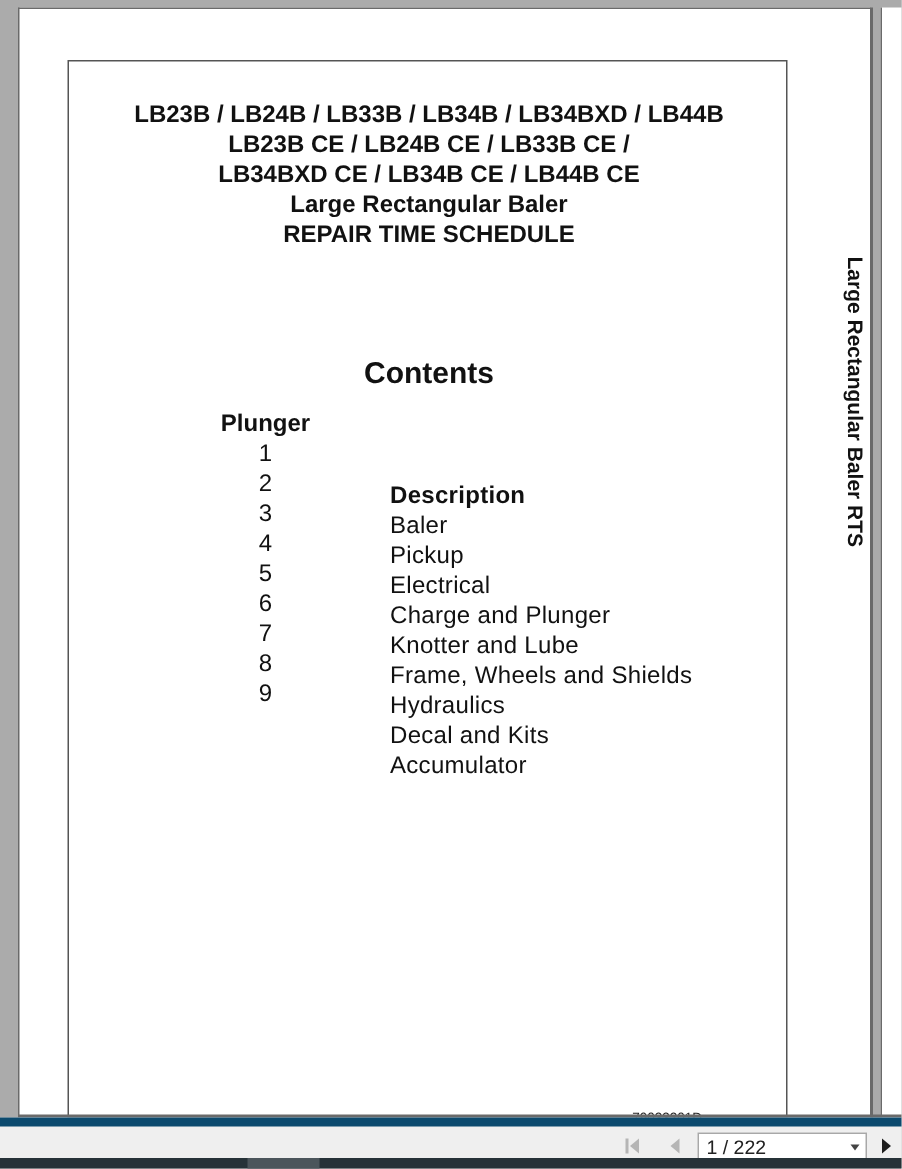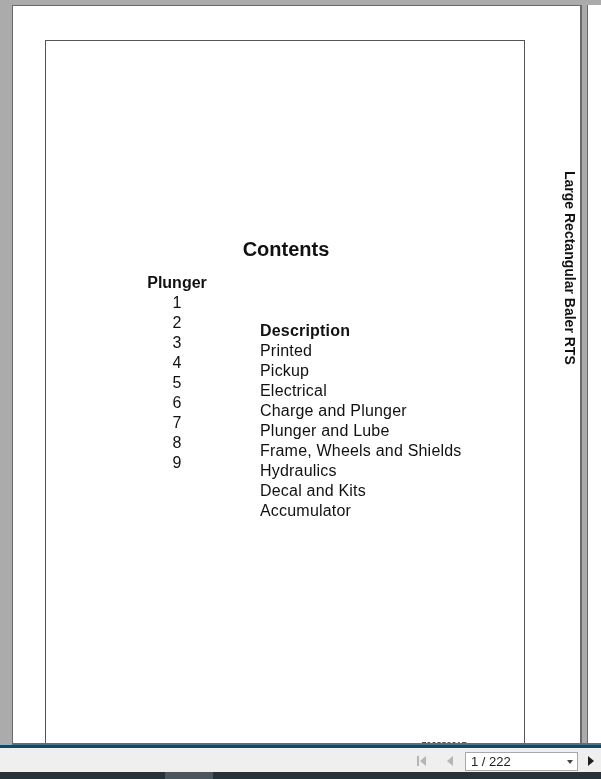--- a/index.html
+++ b/index.html
@@ -53,21 +53,21 @@
     transform:rotate(90deg) translate(0,-50%);
     white-space:nowrap; font-weight:bold; font-size:14px; color:#111;
     display:block; margin-left:-1px;
   }
   #footer-info {
     position:absolute; right:56px; top:699px; text-align:right;
     font-size:9px; line-height:11px; color:#222;
   }
   #toolbar {
     position:absolute; left:0; top:745px; width:601px; height:27px;
-    background:#efefef; border-top:3px solid #0c4a6e; box-sizing:border-box;
+    background:#efefef; border-top:6px solid #0c4a6e; box-sizing:border-box;
   }
   .nav-btn {
     position:absolute; top:5px; height:16px; width:16px;
     display:flex; align-items:center; justify-content:center;
   }
   #first-page-btn { left:415px; }
   #prev-page-btn { left:442px; }
   #next-page-btn { left:583px; }
   #page-select {
     position:absolute; left:465px; top:4px; width:113px; height:19px;
@@ -85,46 +85,53 @@
   #taskbar-item {
     position:absolute; left:165px; top:0; width:48px; height:7px; background:#4b555b;
   }
 </style>
 </head>
 <body>
 
 <div id="viewer">
   <div id="page">
     <div id="frame">
+      <div id="title-block" class="center">
+        <div class="title-line">LB23B / LB24B / LB33B / LB34B / LB34BXD / LB44B</div>
+        <div class="title-line">LB23B CE / LB24B CE / LB33B CE /</div>
+        <div class="title-line">LB34BXD CE / LB34B CE / LB44B CE</div>
+        <div class="title-line">Large Rectangular Baler</div>
+        <div class="title-line">REPAIR TIME SCHEDULE</div>
+      </div>
       <div id="contents-heading" class="center">Contents</div>
 
       <div id="toc">
         <div class="toc-row toc-head" style="top:0px">
           <span class="toc-num">Plunger</span>
           <span class="toc-desc">Description</span>
         </div>
         <div class="toc-row" style="top:20px">
           <span class="toc-num">1</span>
-          <span class="toc-desc">Printed</span>
+          <span class="toc-desc">Baler</span>
         </div>
         <div class="toc-row" style="top:40px">
           <span class="toc-num">2</span>
           <span class="toc-desc">Pickup</span>
         </div>
         <div class="toc-row" style="top:60px">
           <span class="toc-num">3</span>
           <span class="toc-desc">Electrical</span>
         </div>
         <div class="toc-row" style="top:80px">
           <span class="toc-num">4</span>
           <span class="toc-desc">Charge and Plunger</span>
         </div>
         <div class="toc-row" style="top:100px">
           <span class="toc-num">5</span>
-          <span class="toc-desc">Plunger and Lube</span>
+          <span class="toc-desc">Knotter and Lube</span>
         </div>
         <div class="toc-row" style="top:120px">
           <span class="toc-num">6</span>
           <span class="toc-desc">Frame, Wheels and Shields</span>
         </div>
         <div class="toc-row" style="top:140px">
           <span class="toc-num">7</span>
           <span class="toc-desc">Hydraulics</span>
         </div>
         <div class="toc-row" style="top:160px">

